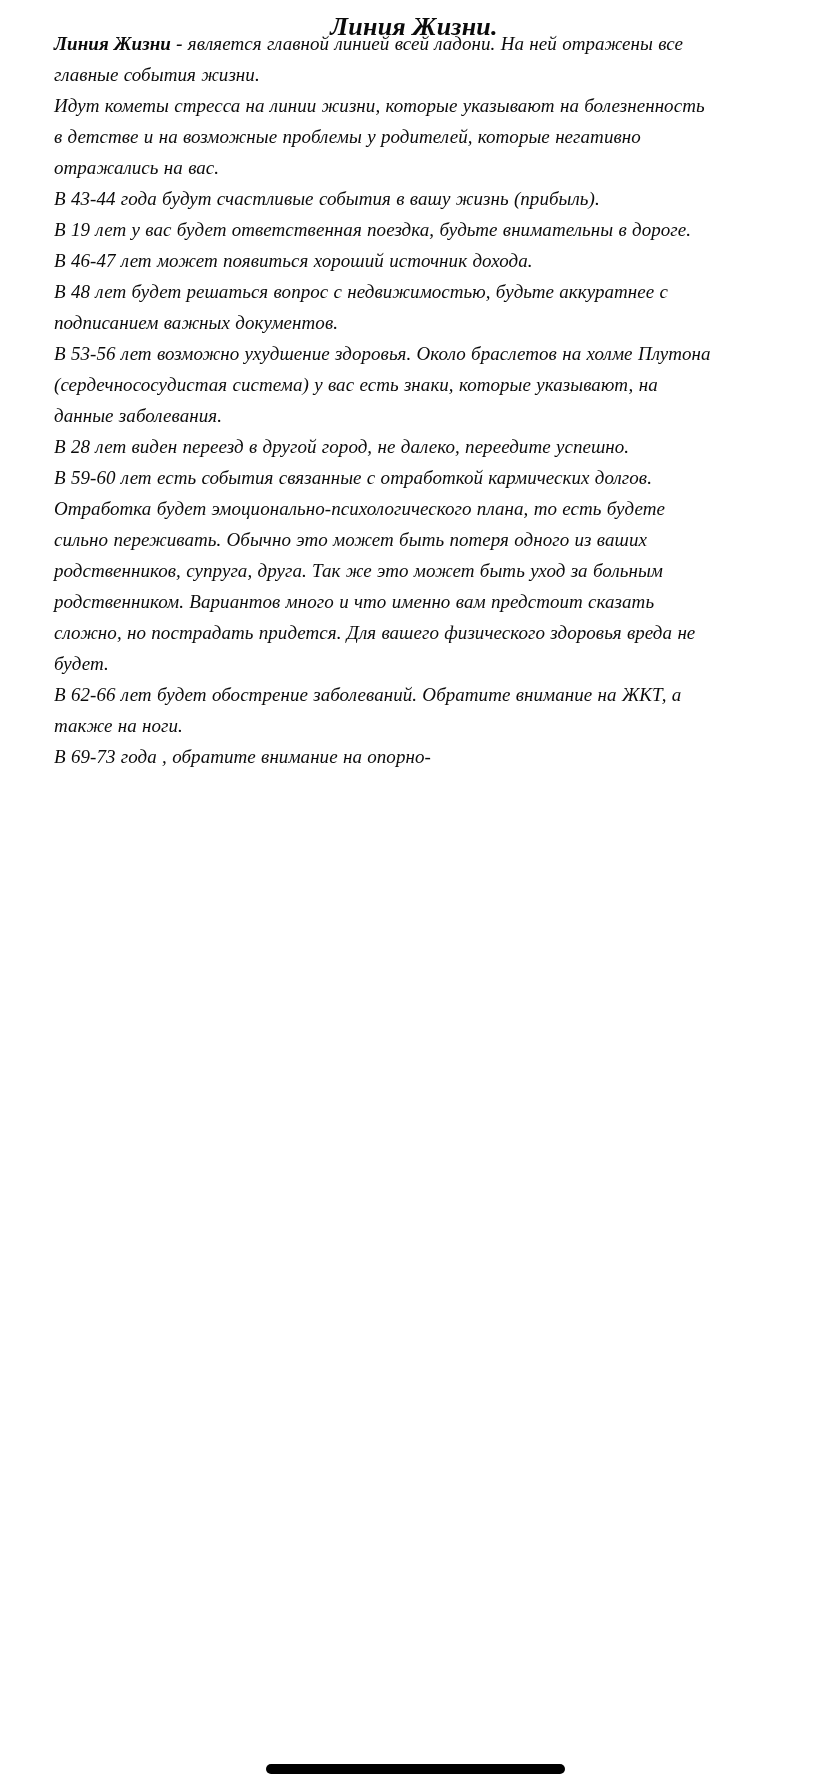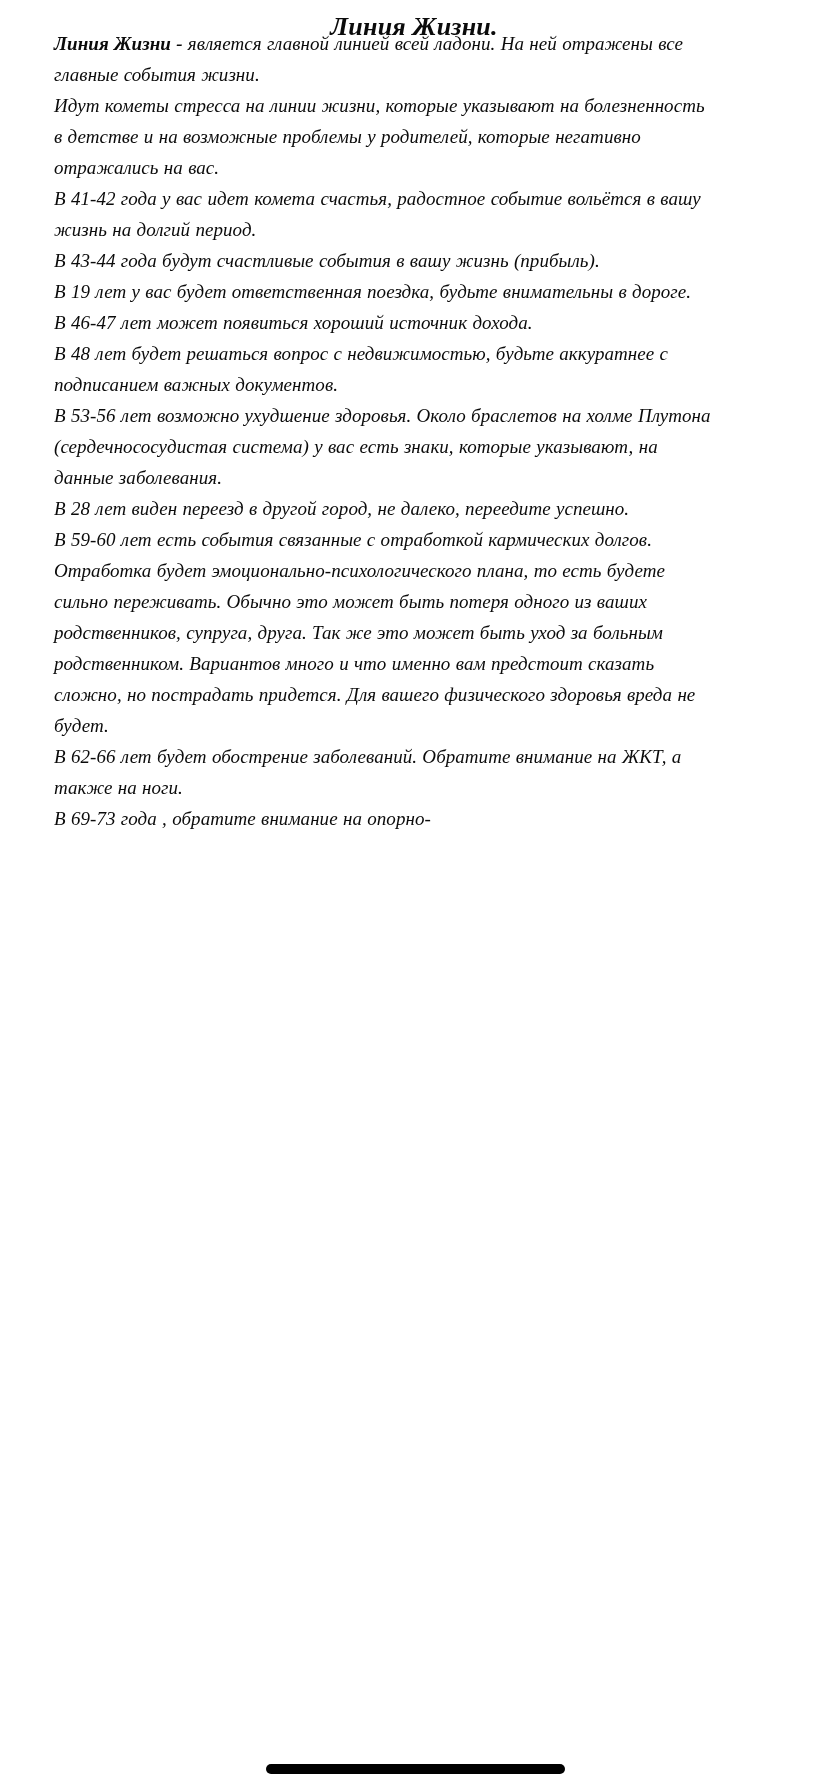--- a/index.html
+++ b/index.html
@@ -79,21 +79,20 @@
 </head>
 <body>
 
 <div id="page">
 
   <h1 class="doc-title">Линия Жизни.</h1>
 
   <div class="body-block">
     <p class="para"><span class="lead">Линия Жизни - </span><span>является главной линией всей ладони. На ней отражены все главные события жизни.</span></p>
     <p class="para"><span class="lead"></span><span>Идут кометы стресса на линии жизни, которые указывают на болезненность в детстве и на возможные проблемы  у родителей, которые негативно отражались на вас.</span></p>
-    <p class="para"><span class="lead"></span><span>В 41-42 года у вас идет комета счастья, радостное событие вольётся в вашу жизнь на долгий период.</span></p>
     <p class="para"><span class="lead"></span><span>В 43-44 года будут счастливые события в вашу жизнь (прибыль).</span></p>
     <p class="para"><span class="lead"></span><span>В 19 лет  у вас будет ответственная поездка, будьте внимательны в дороге.</span></p>
     <p class="para"><span class="lead"></span><span>В 46-47 лет может появиться хороший источник дохода.</span></p>
     <p class="para"><span class="lead"></span><span>В 48 лет будет решаться вопрос с недвижимостью, будьте аккуратнее с подписанием важных документов.</span></p>
     <p class="para"><span class="lead"></span><span>В 53-56 лет возможно ухудшение здоровья. Около браслетов на холме Плутона (сердечнососудистая система) у вас есть знаки, которые указывают, на данные заболевания.</span></p>
     <p class="para"><span class="lead"></span><span>В 28 лет виден переезд в другой город, не далеко, переедите успешно.</span></p>
     <p class="para"><span class="lead"></span><span>В 59-60 лет  есть события связанные с отработкой кармических долгов. Отработка будет эмоционально-психологического  плана, то есть будете сильно переживать. Обычно это может быть потеря одного из ваших родственников, супруга, друга. Так же это может быть уход за больным родственником. Вариантов много и что именно вам предстоит сказать сложно, но пострадать придется. Для вашего физического здоровья вреда не будет.</span></p>
     <p class="para"><span class="lead"></span><span>В 62-66 лет будет обострение заболеваний. Обратите внимание на ЖКТ, а также на ноги.</span></p>
     <p class="para"><span class="lead"></span><span>В 69-73 года , обратите внимание на опорно-</span></p>
   </div>

